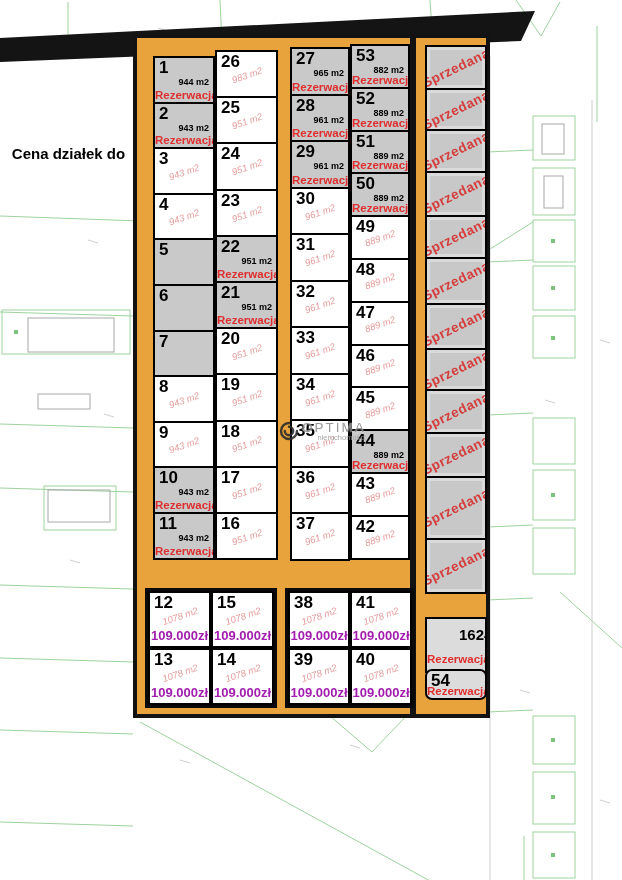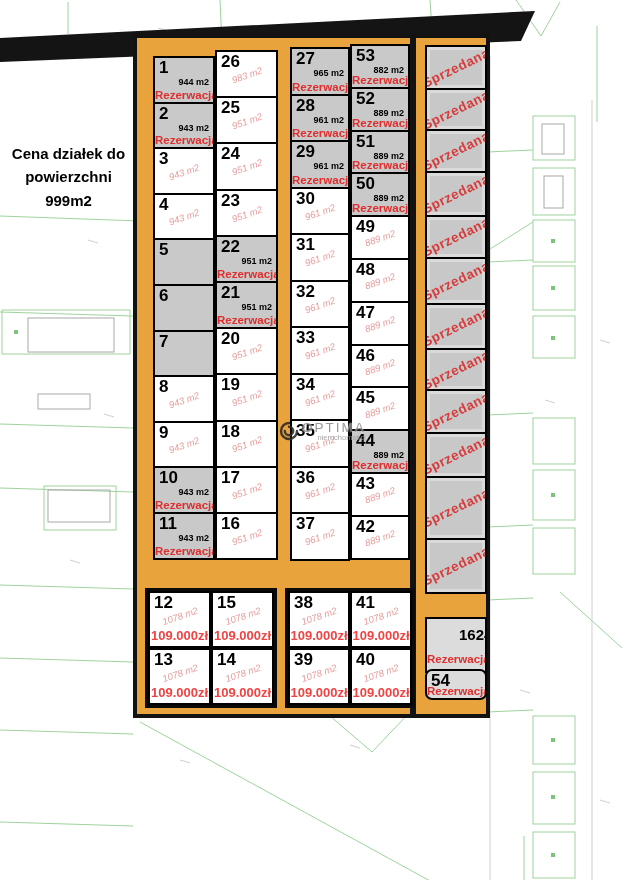--- a/index.html
+++ b/index.html
@@ -23,21 +23,21 @@
              font-style:italic;font-size:9.5px;color:var(--pink);white-space:nowrap;}
   .area-black{position:absolute;right:4px;top:19px;font-weight:bold;font-size:9px;color:#000;}
   .rez{position:absolute;bottom:1px;left:0;right:0;text-align:center;color:var(--red);
        font-weight:bold;font-size:11.5px;white-space:nowrap;}
   .sold-label{position:absolute;left:50%;top:50%;transform:translate(-50%,-50%) rotate(-26deg);
               color:#D63C3C;font-weight:bold;font-size:13.5px;letter-spacing:.5px;white-space:nowrap;}
   #divider{position:absolute;left:277px;top:0;width:6px;height:100%;background:#121212;}
   .bblock{position:absolute;box-sizing:border-box;border:3px solid #0a0a0a;display:grid;
           grid-template-columns:1fr 1fr;grid-template-rows:1fr 1fr;background:var(--orange);}
   .price-cell{box-sizing:border-box;border:2px solid #000;background:#fff;position:relative;overflow:hidden;}
-  .pprice{position:absolute;bottom:3px;left:0;right:0;text-align:center;font-weight:bold;font-size:13px;color:#ef4444;}
+  .pprice{position:absolute;bottom:3px;left:0;right:0;text-align:center;font-weight:bold;font-size:13px;color:#a21caf;}
   .price-cell .area-pink{top:44%;}
   #cell-1624{position:absolute;left:292px;top:583px;width:62px;height:56px;text-align:center;}
   #cell-1624 .bignum{margin-top:7px;font-weight:bold;font-size:15px;}
   #cell-1624 .rez{bottom:6px;}
   #cell-54{position:absolute;left:292px;top:637px;width:62px;height:31px;border-radius:7px;}
   #info-box{position:absolute;left:0;top:142px;width:137px;z-index:3;text-align:center;
             font-weight:bold;font-size:15px;color:#000;line-height:1.55;}
   #watermark{position:absolute;left:278px;top:420px;z-index:3;display:flex;align-items:flex-start;opacity:.88;}
   #wm-text{margin-left:2px;}
   #wm-brand{font-weight:normal;font-size:13.5px;letter-spacing:2px;color:#8c8c8c;text-shadow:0 0 2px #fff;}
@@ -412,21 +412,20 @@
       <div class="price-cell">
         <span class="pnum">40</span>
         <span class="area-pink">1078 m2</span>
         <span class="pprice">109.000zł</span>
       </div>
     </div>
   </div>
 
 <div id="info-box">
   <div>Cena działek do</div>
-  <div>powierzchni 999m2</div>
 </div>
 
 <div id="watermark">
   <svg width="22" height="22" viewBox="0 0 22 22">
     <g stroke="#2a2a2a" stroke-width="2.4" fill="none" stroke-linecap="round">
       <path d="M11 11 m0 -8 a8 8 0 1 0 8 8"></path>
       <path d="M11 11 m0 -4.2 a4.2 4.2 0 1 1 -4.2 4.2"></path>
     </g>
   </svg>
   <div id="wm-text">

